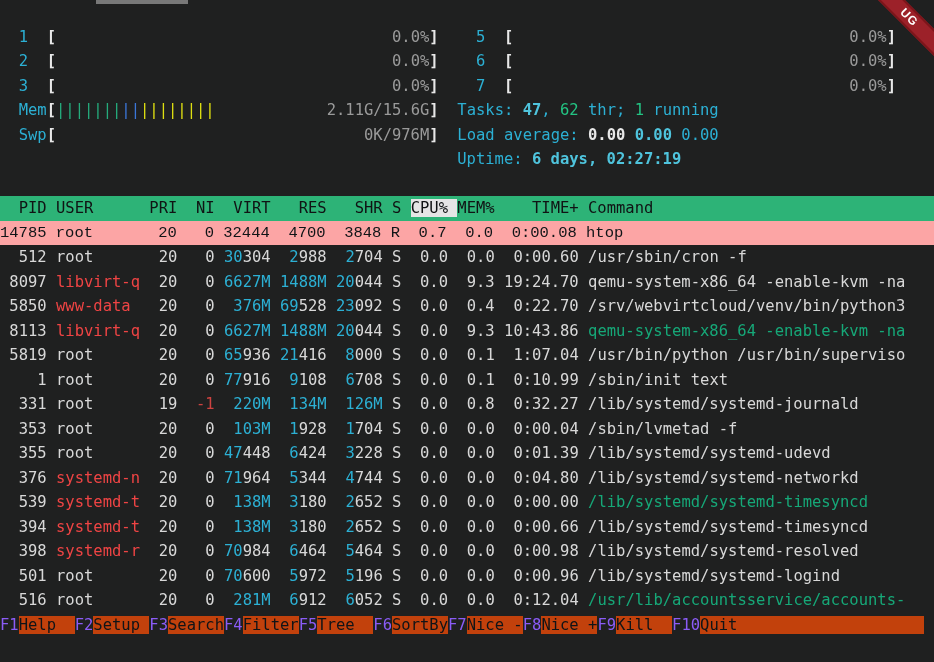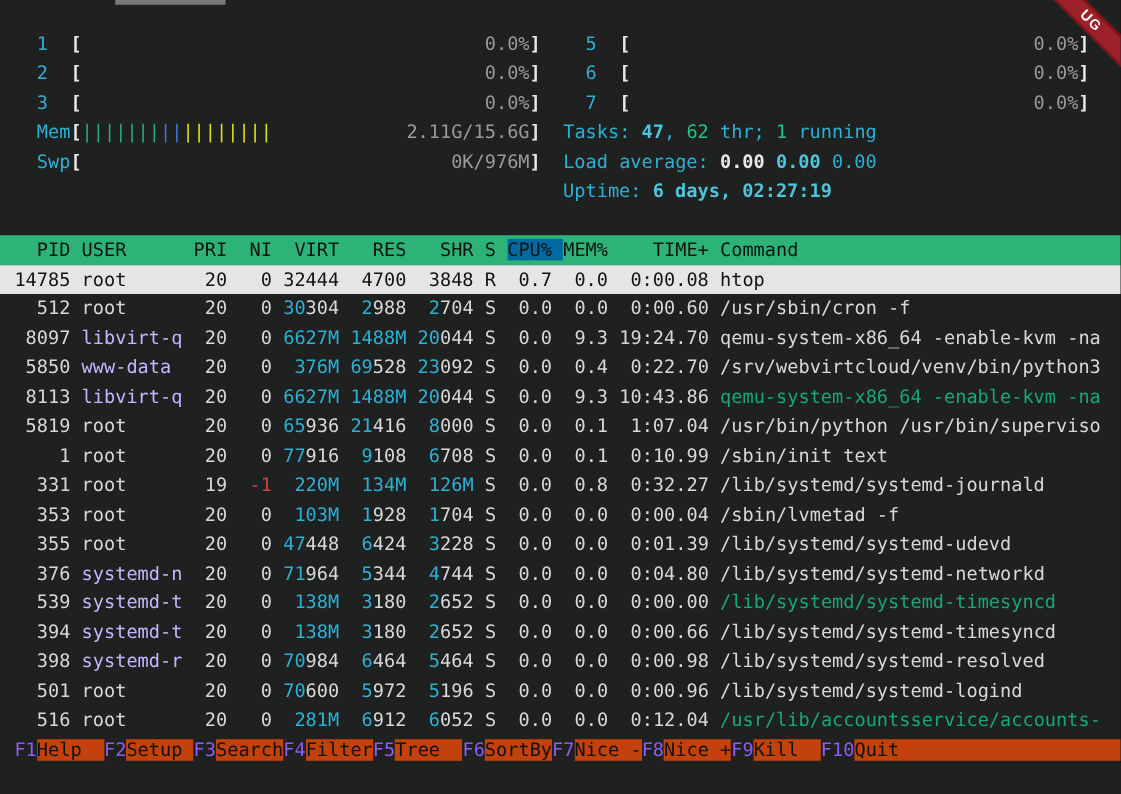--- a/index.html
+++ b/index.html
@@ -2,39 +2,39 @@
 <html><head>
 <meta charset="utf-8">
 <style>
   html,body{margin:0;padding:0;background:#151616;}
   .screen{
     position:relative;width:934px;height:662px;background:#1f2020;
     font-family:"DejaVu Sans Mono",monospace;font-size:15.5px;line-height:24.52px;
     overflow:hidden;color:#d8d8d8;
   }
   #lines{position:absolute;top:0;left:0;width:100%;}
-  .line{white-space:pre;height:24.52px;overflow:hidden;padding-left:12px;}
+  .line{white-space:pre;height:24.52px;overflow:hidden;}
   
   .w{color:#d8d8d8;}
   .b{color:#e8e8e8;font-weight:bold;}
   .dim{color:#9a9a9a;}
-  .ud{color:#c4b5fd;}
+  .ud{color:#ef4444;}
   .c{color:#2cb0d4;}
   .bc{color:#4fc4dd;font-weight:bold;}
   .g{color:#16a878;}
   .gb{color:#23c483;font-weight:normal;}
   .r{color:#cd4340;}
   .pipeg{color:#25ab7c;}
   .pipeb{color:#3b76d8;}
   .pipey{color:#dedf12;}
   
   .hdr{background:#2db377;color:#101314;}
-  .hdr .sortcol{background:#0369a1;}
+  .hdr .sortcol{background:#e5e5e5;}
   
-  .sel{background:#e5e5e5;color:#101417;}
+  .sel{background:#fca5a5;color:#101417;font-family:Liberation Mono, monospace;}
   
   .fk{color:#8b5cf6;}
   .fl{background:#c2410c;color:#101417;}
   
   .top-strip{position:absolute;top:0;left:96px;width:92px;height:4px;background:#787878;}
   .ribbon{
     position:absolute;top:8px;right:-40px;width:130px;transform:rotate(45deg);
     background:#9c2129;border-top:2px solid #7c151a;border-bottom:2px solid #7c151a;
     color:#ffffff;font-family:"Liberation Sans",sans-serif;font-weight:bold;
     font-size:12px;line-height:15px;text-align:center;letter-spacing:1px;

